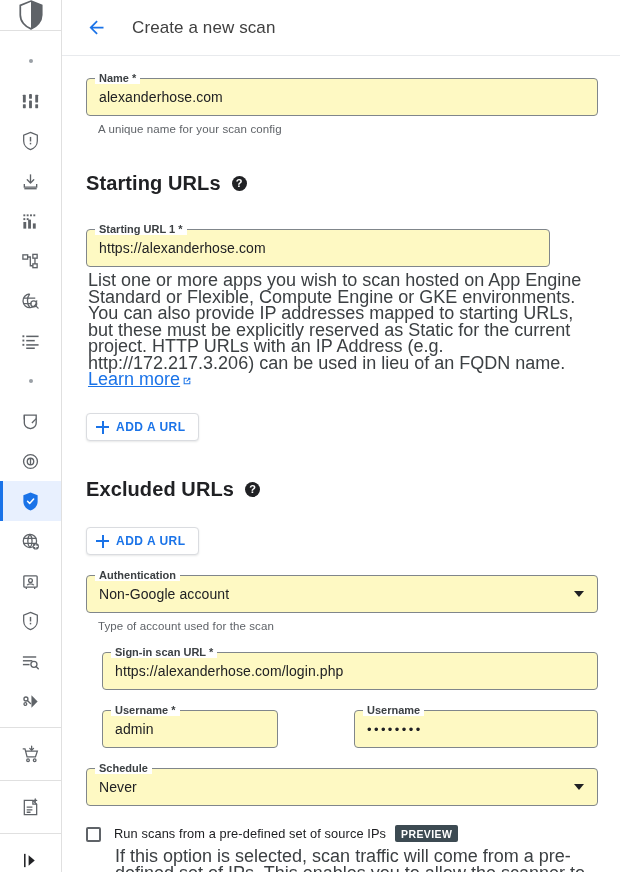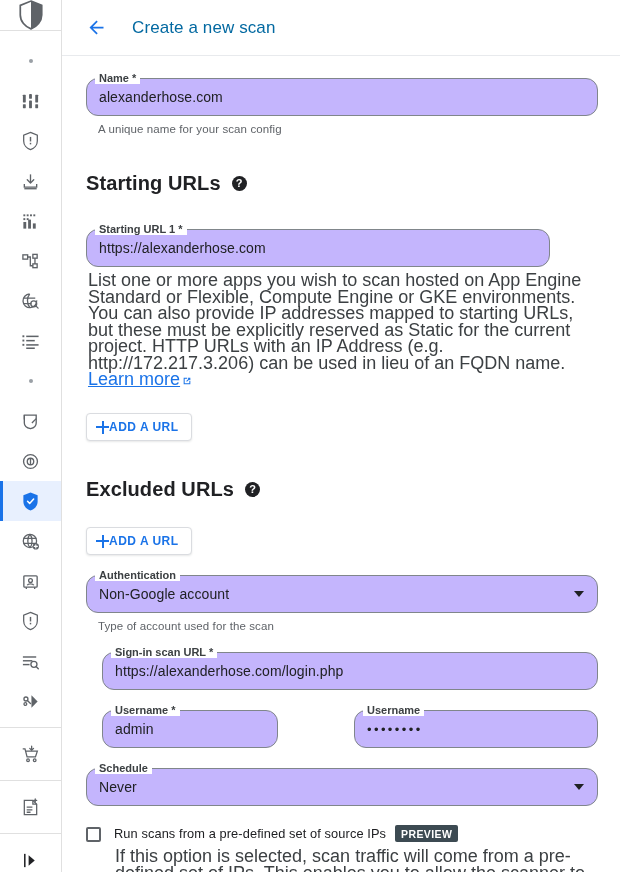--- a/index.html
+++ b/index.html
@@ -69,42 +69,42 @@
   #back-btn {
     width: 36px; height: 36px;
     display: flex; align-items: center; justify-content: center;
     border-radius: 50%;
     color: #1a73e8;
     cursor: pointer;
     flex: 0 0 36px;
   }
   #page-title {
     font-size: 17px;
-    color: #0369a1;
+    color: #404040;
     margin-left: 18px;
     font-weight: 400;
     letter-spacing: .1px;
   }
 
   #content {
     flex: 1 1 auto;
     padding: 0 22px 0 24px;
     overflow: hidden;
     position: relative;
   }
 
   
   .field {
     position: relative;
     height: 38px;
     border: 1px solid #80868b;
-    border-radius: 12px;
+    border-radius: 4px;
     display: flex; align-items: center;
     padding: 0 12px;
-    background: #c4b5fd;
+    background: #fef9c3;
   }
   .field .legend {
     position: absolute;
     top: -7px; left: 8px;
     background: #fff;
     padding: 0 4px;
     font-size: 11px;
     line-height: 12px;
     color: #3c4043;
     font-weight: 700;
@@ -172,21 +172,21 @@
     cursor: pointer;
   }
   .ext {
     display: inline-block;
     vertical-align: -1px;
     margin-left: 2px;
   }
 
   
   .btn-outline {
-    display: inline-flex; align-items: center; 
+    display: inline-flex; align-items: center; gap: 7px;
     height: 28px;
     padding: 0 12px 0 9px;
     border: 1px solid #dadce0;
     border-radius: 4px;
     background: #fff;
     color: #1a73e8;
     font-size: 12px;
     font-weight: 700;
     letter-spacing: .5px;
     cursor: pointer;

